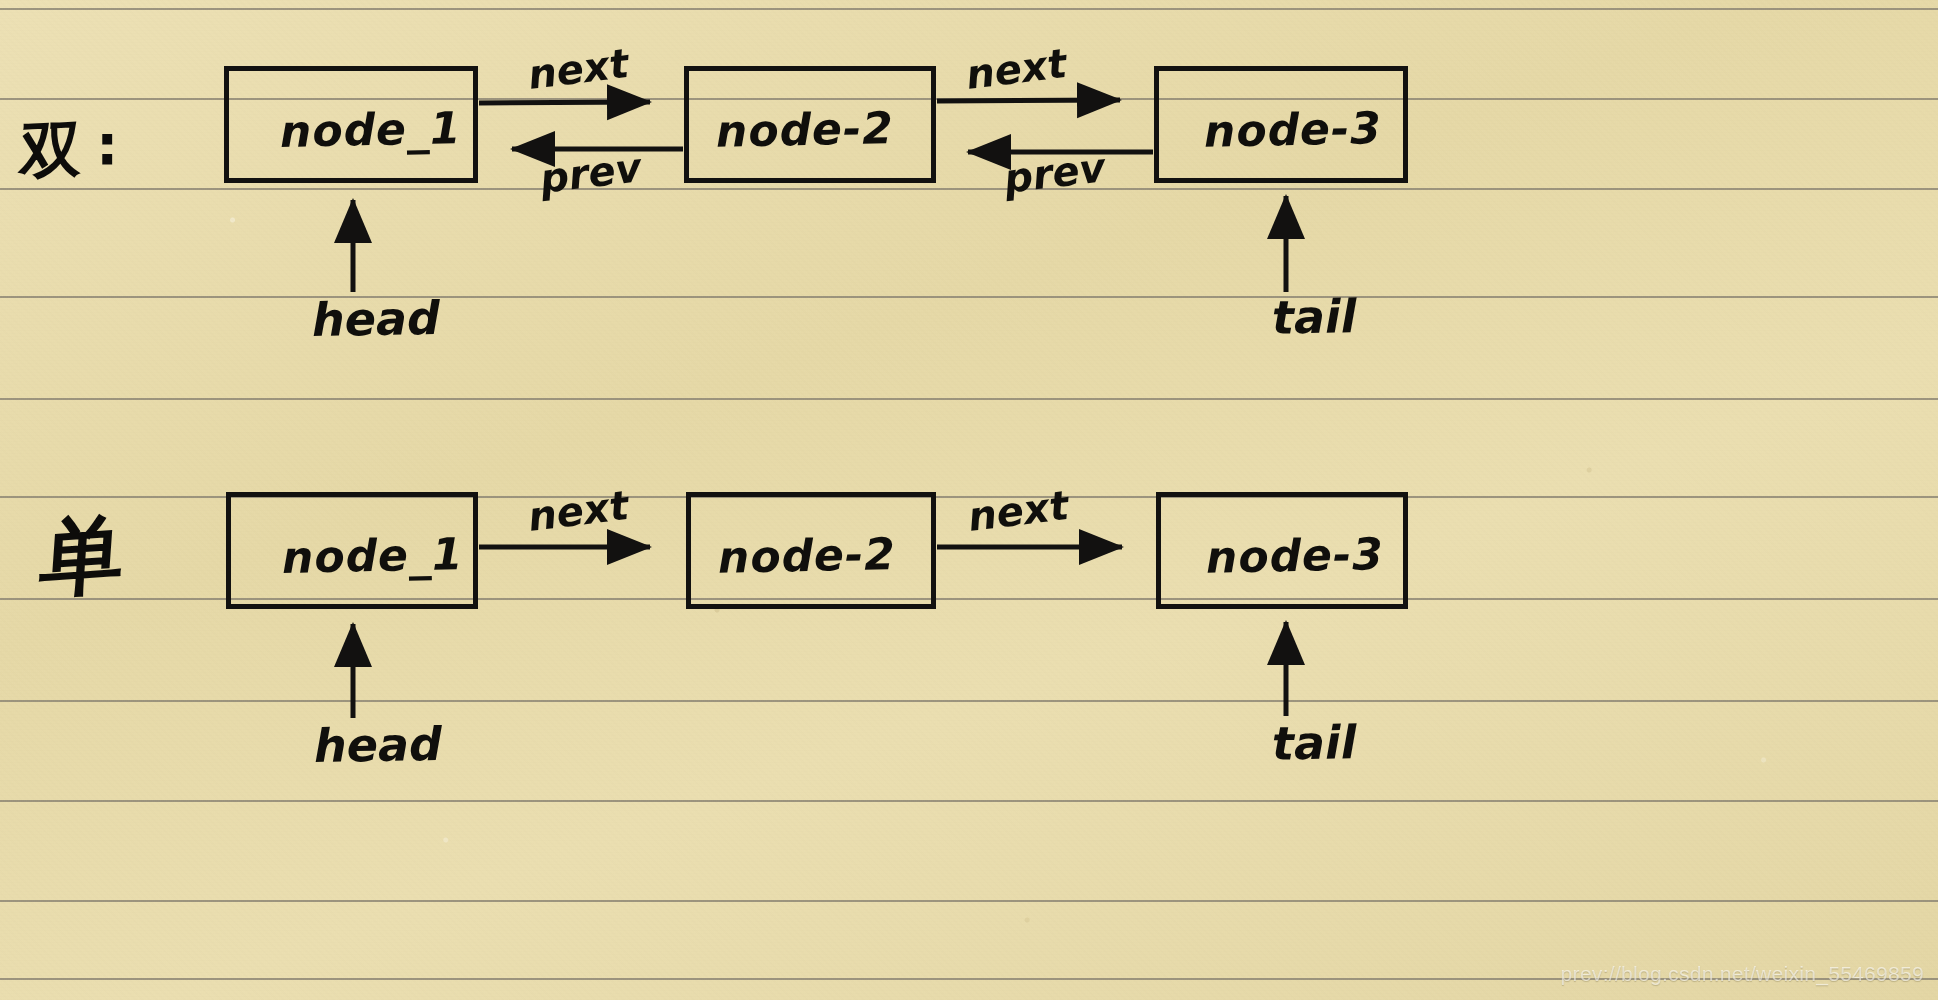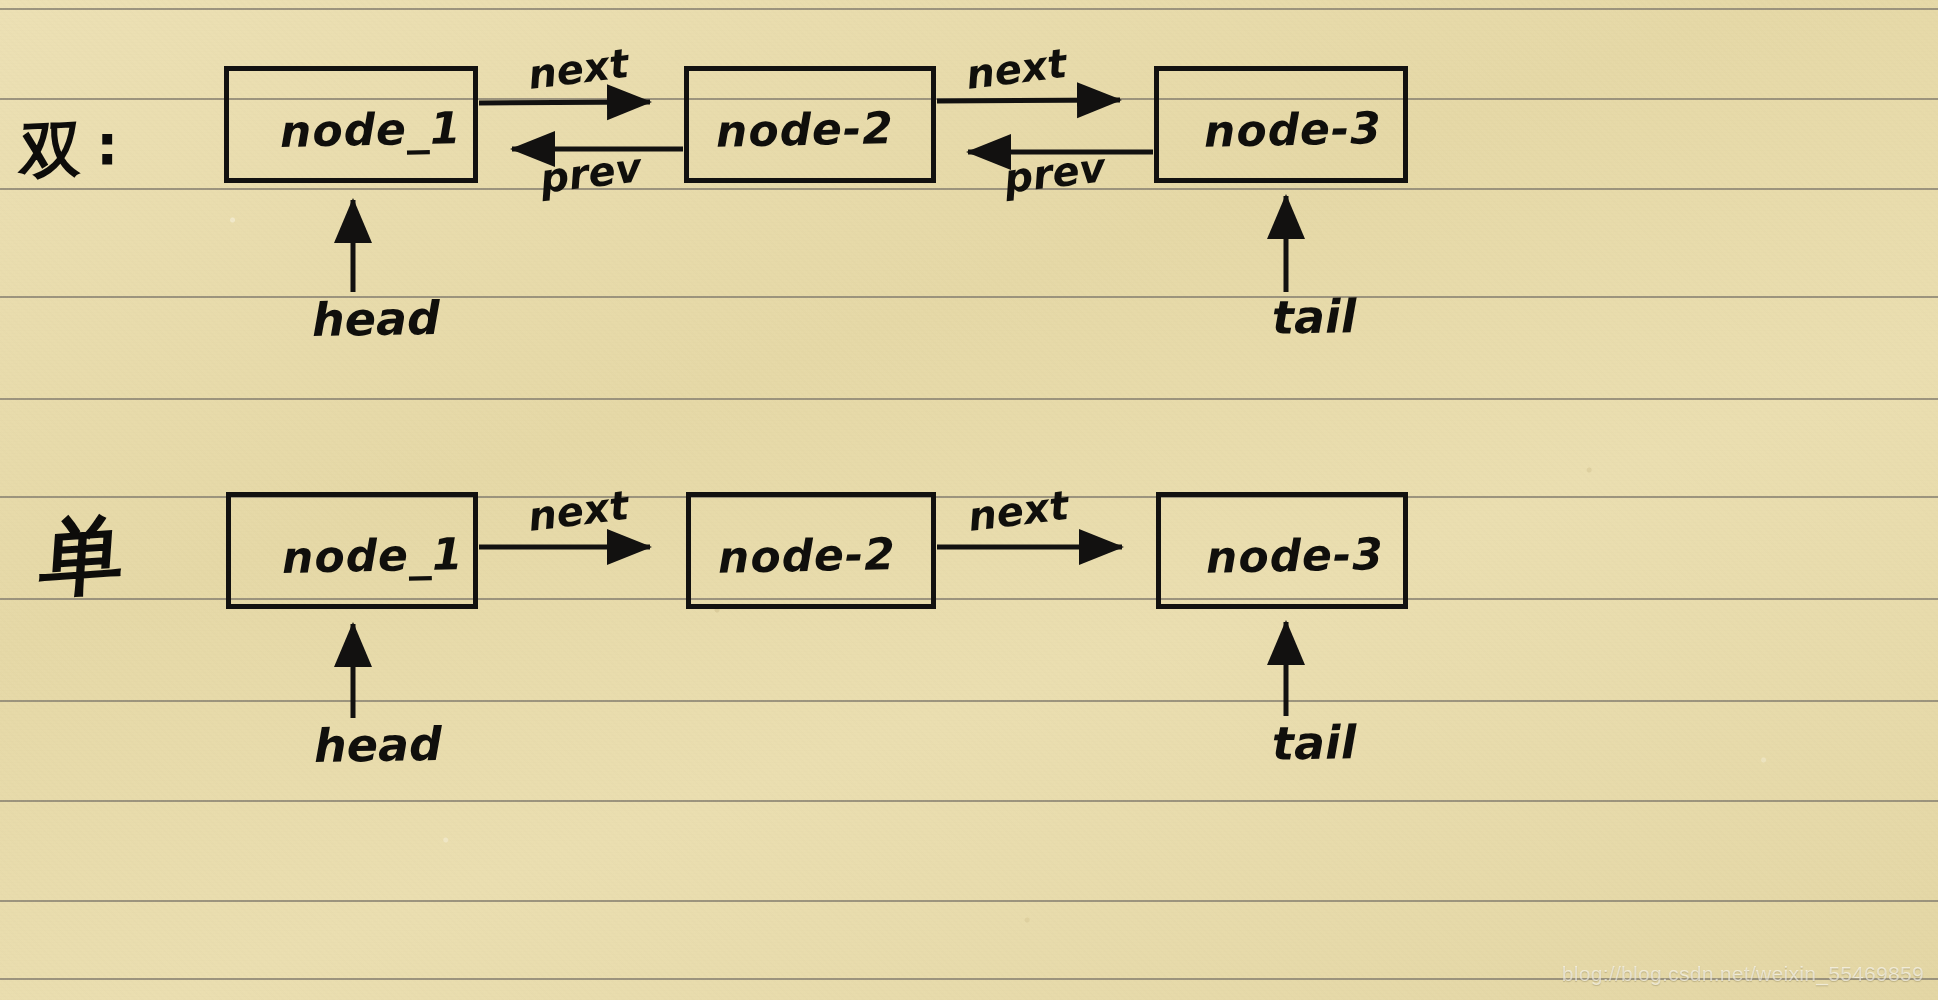--- a/index.html
+++ b/index.html
@@ -203,15 +203,15 @@
     </g>
 
     <g>
       <path d="M353,718 L353,624" stroke="#121110" stroke-width="5" fill="none" marker-end="url(#ah-u)" stroke-linecap="butt"></path>
     </g>
     <g>
       <path d="M1286,716 L1286,622" stroke="#121110" stroke-width="5" fill="none" marker-end="url(#ah-u)" stroke-linecap="butt"></path>
     </g>
   </svg>
 
-  <div id="watermark">blog://blog.csdn.net/weixin_55469859</div>
+  <div id="watermark">prev://blog.csdn.net/weixin_55469859</div>
 
 </div>
 
 </body></html>

